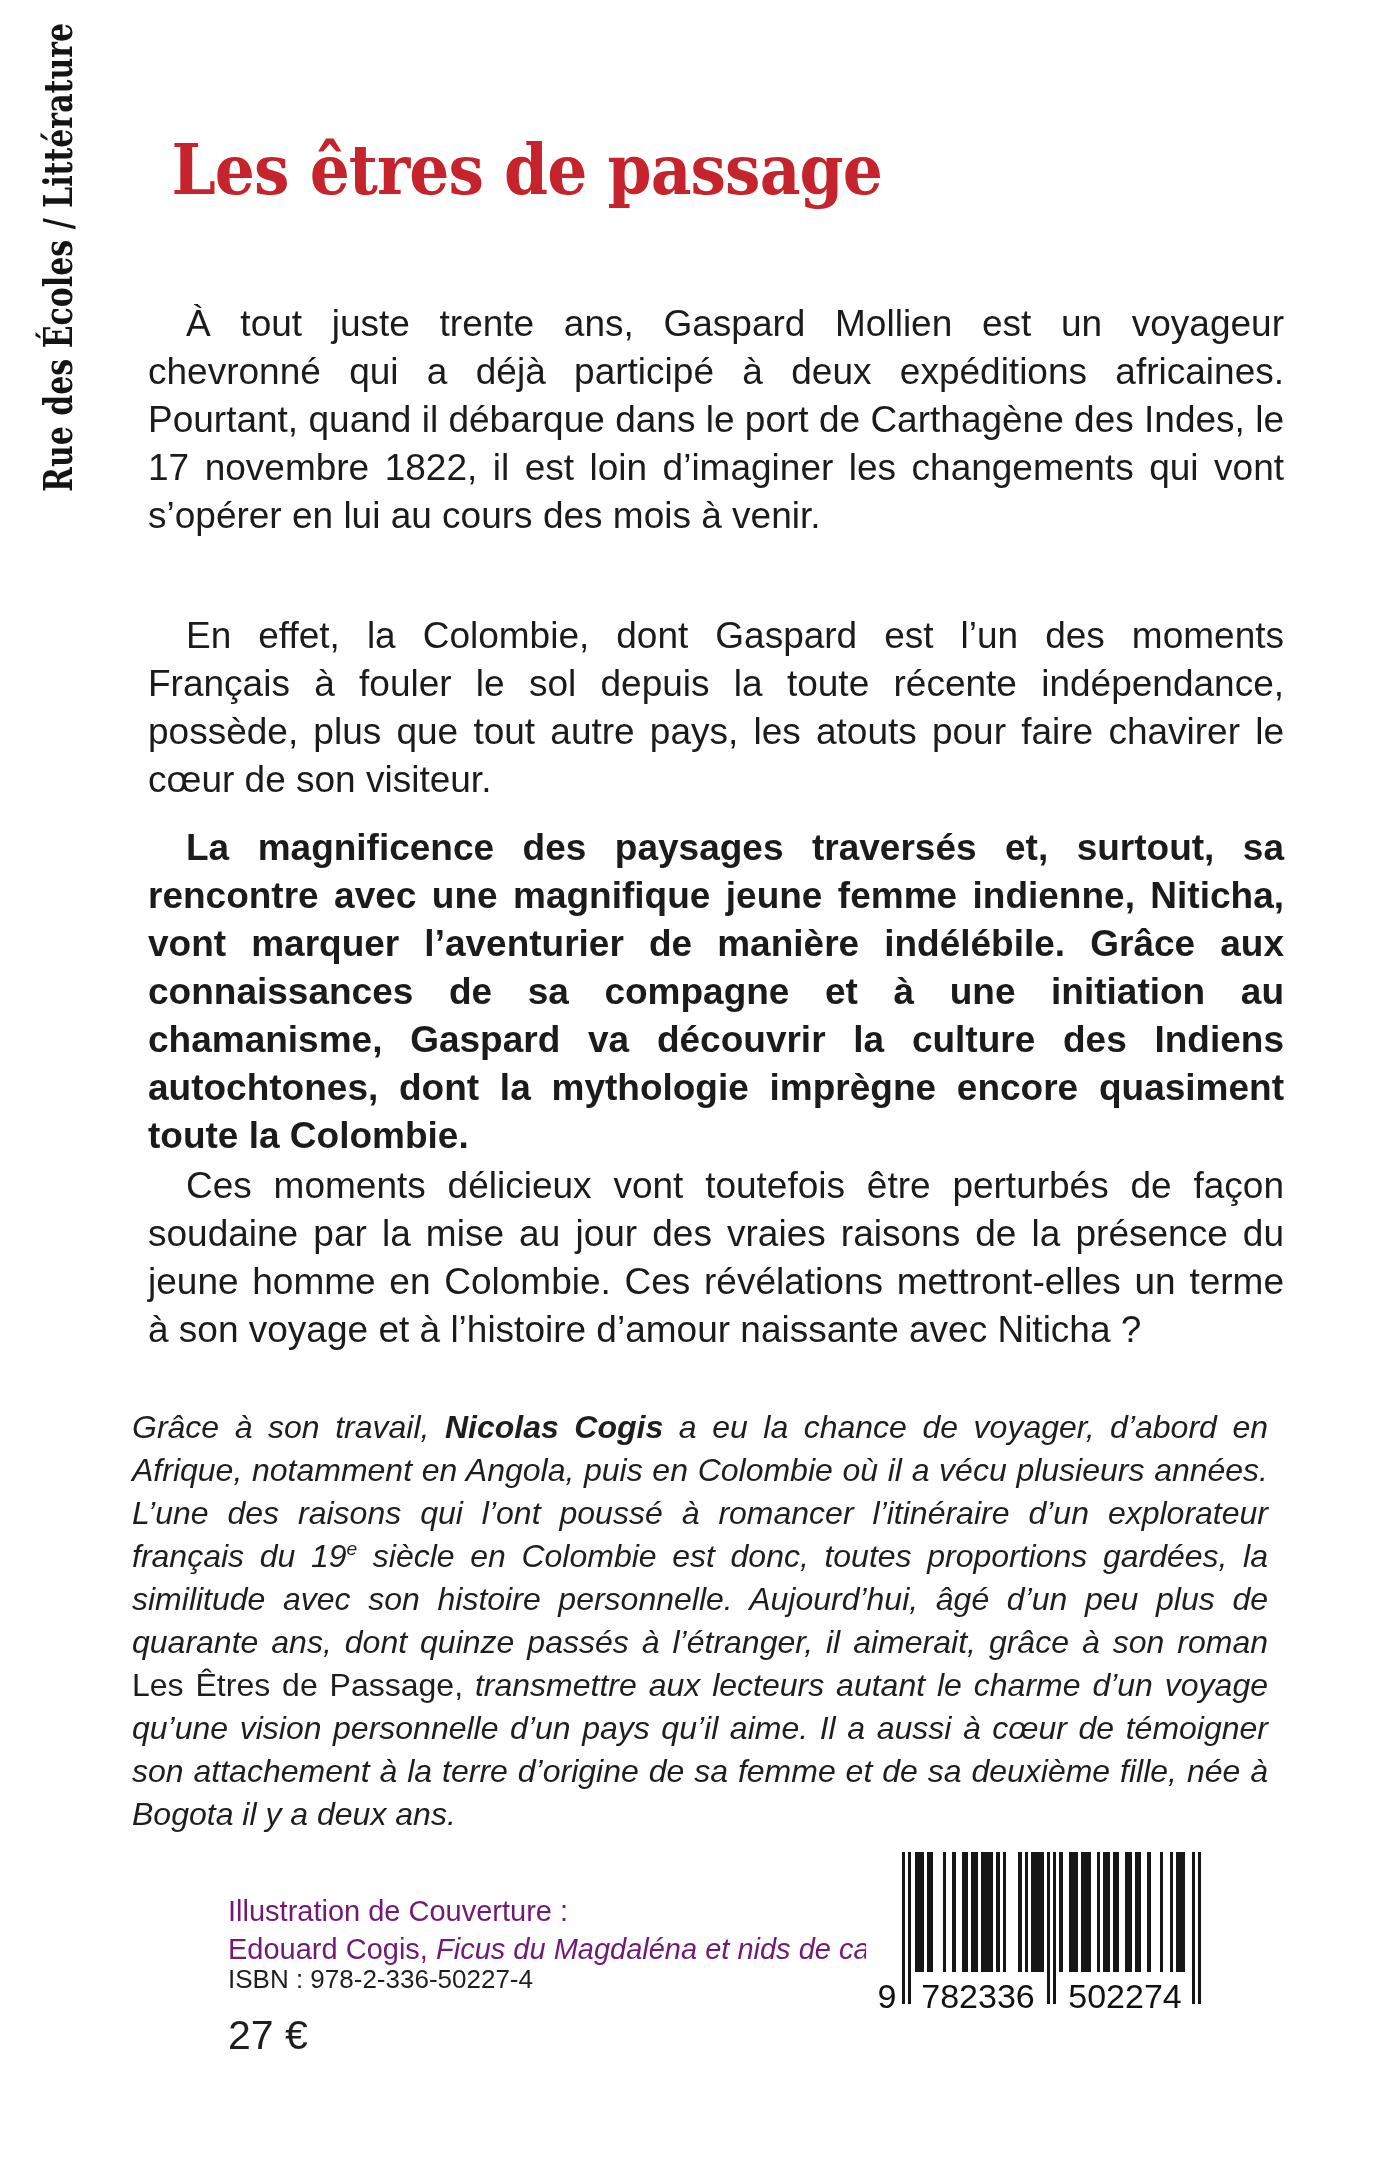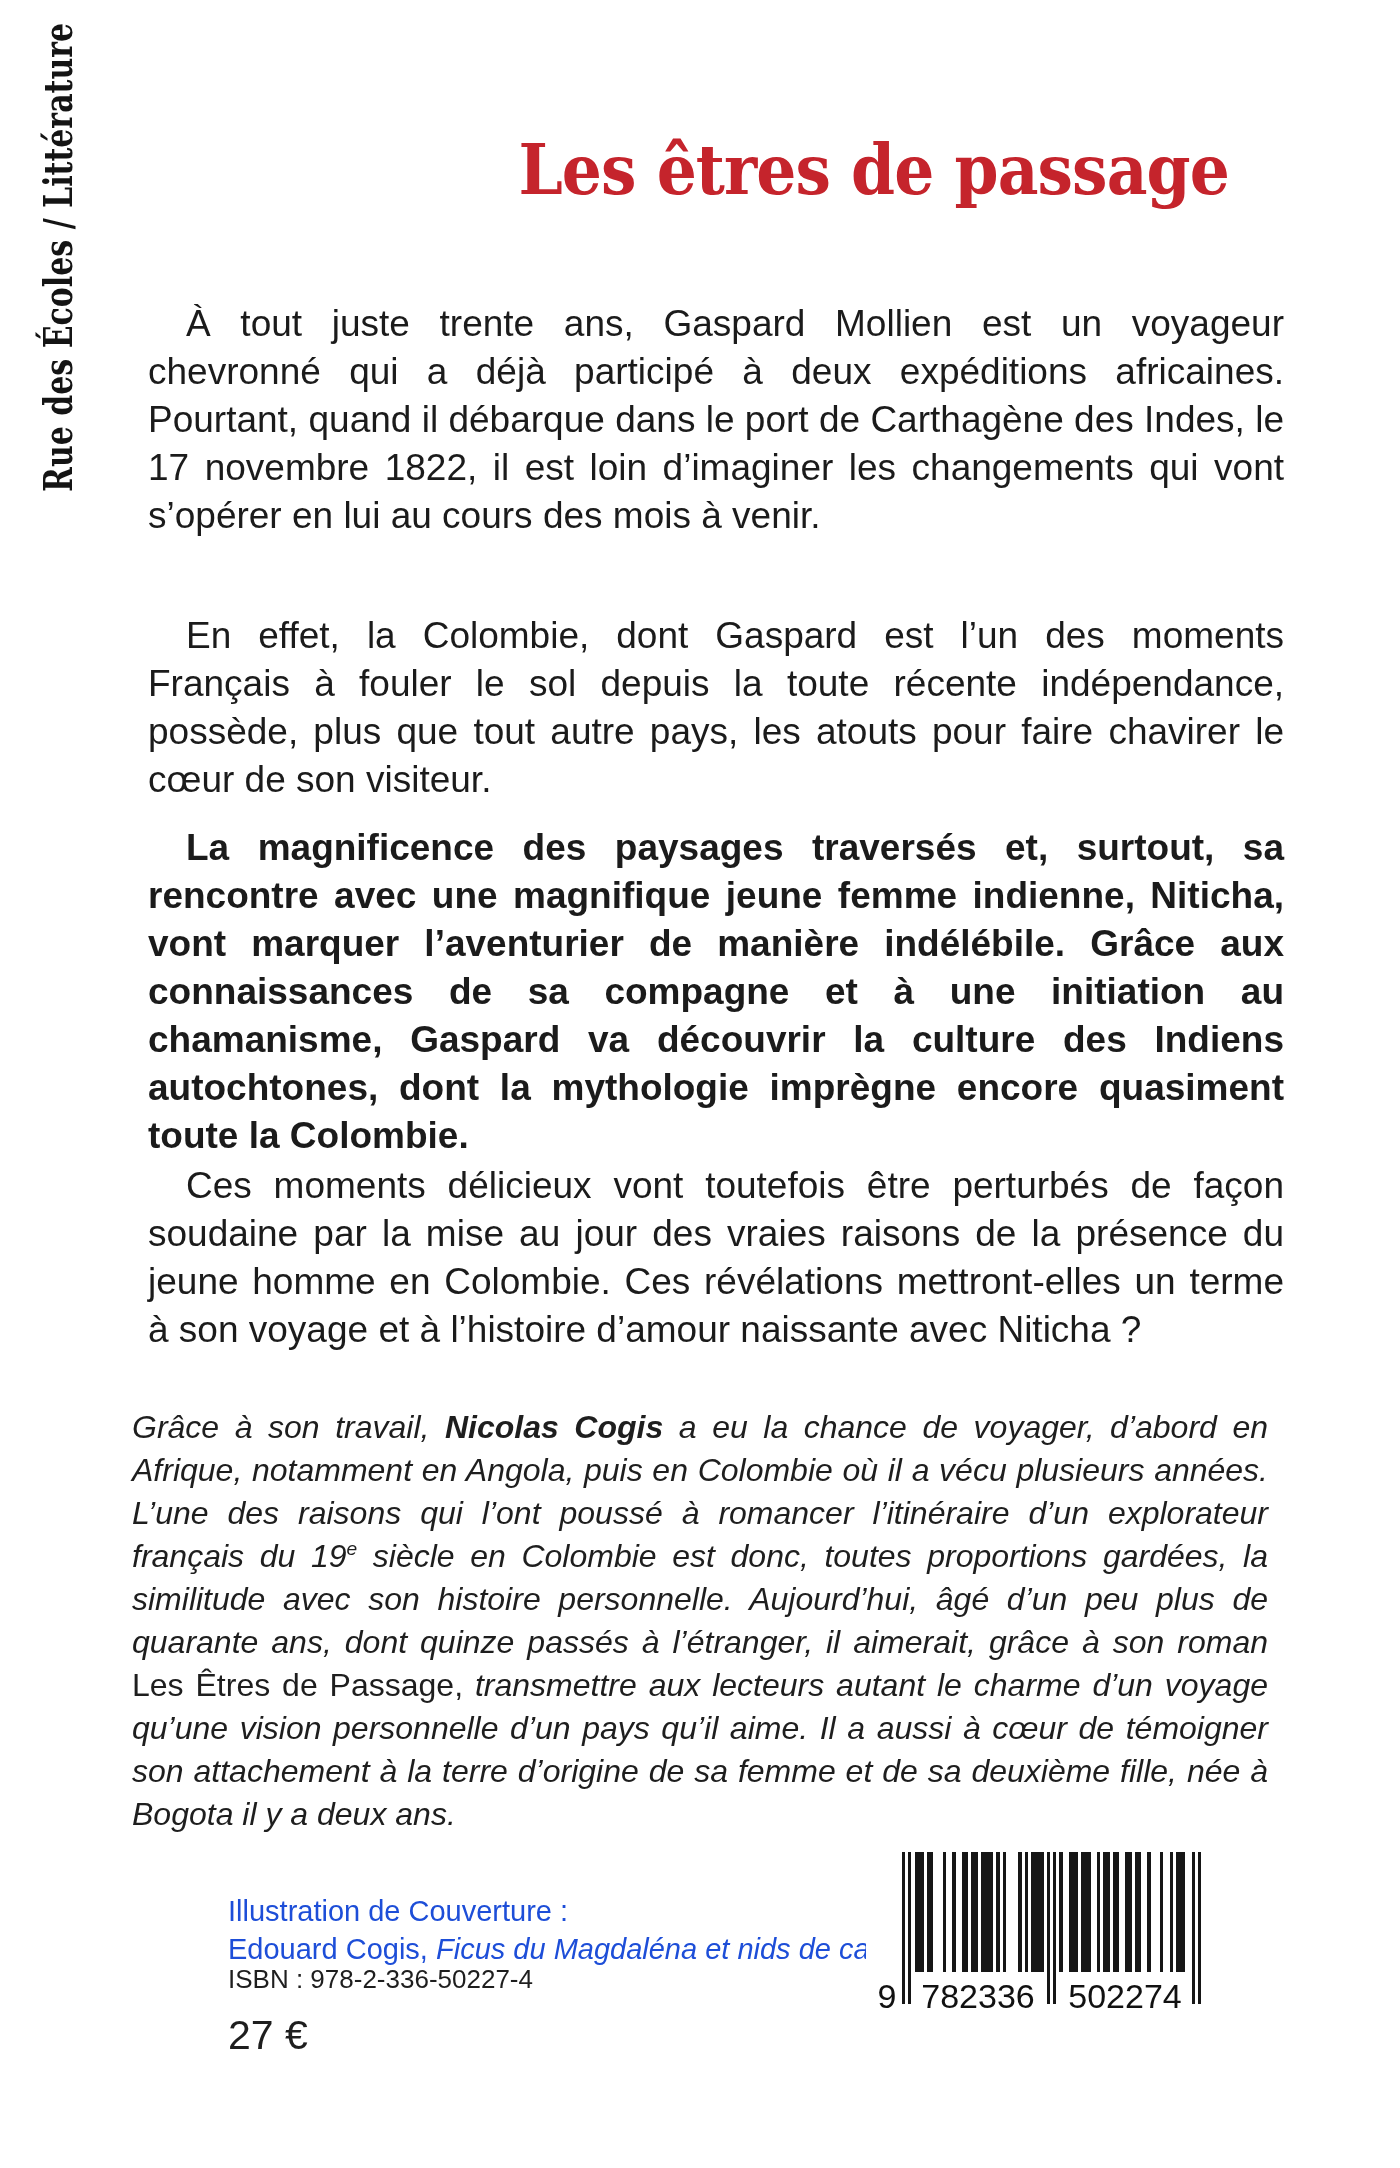--- a/index.html
+++ b/index.html
@@ -25,21 +25,21 @@
     white-space: nowrap;
     font-family: "DejaVu Serif", serif;
     font-weight: bold;
     font-size: 40px;
     color: #141414;
   }
 
   
   .column { position: absolute; left: 132px; width: 1136px; }
 
-  .title-wrap { top: 128px; text-align: right; }
+  .title-wrap { top: 128px; text-align: left; }
   .title-inner {
     display: inline-block;
     transform: scaleX(0.9);
     font-family: "DejaVu Serif", serif;
     font-weight: bold;
     font-size: 70px;
     letter-spacing: -1px;
     color: var(--title-red, #c5242c);
     white-space: nowrap;
   }
@@ -67,21 +67,21 @@
   }
   .bio b { font-weight: bold; }
   .bio .roman { font-style: normal; margin-top: 20px; }
   .bio sup { font-size: 0.6em; line-height: 0; }
 
   .credits {
     position: absolute;
     left: 228px; top: 1892px;
     font-size: 29px;
     line-height: 38px;
-    color: #1d4ed8;
+    color: #701a75;
   }
   .credits i { font-style: italic; }
 
   .isbn {
     position: absolute;
     left: 228px; top: 1964px;
     font-size: 26px;
     color: #1e1e1e;
   }
   .price {

